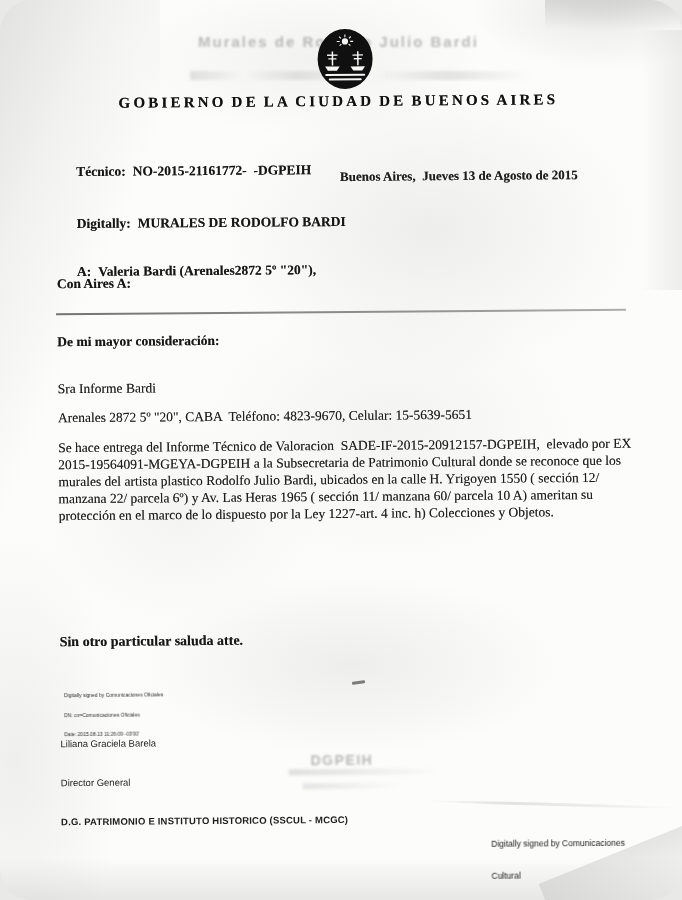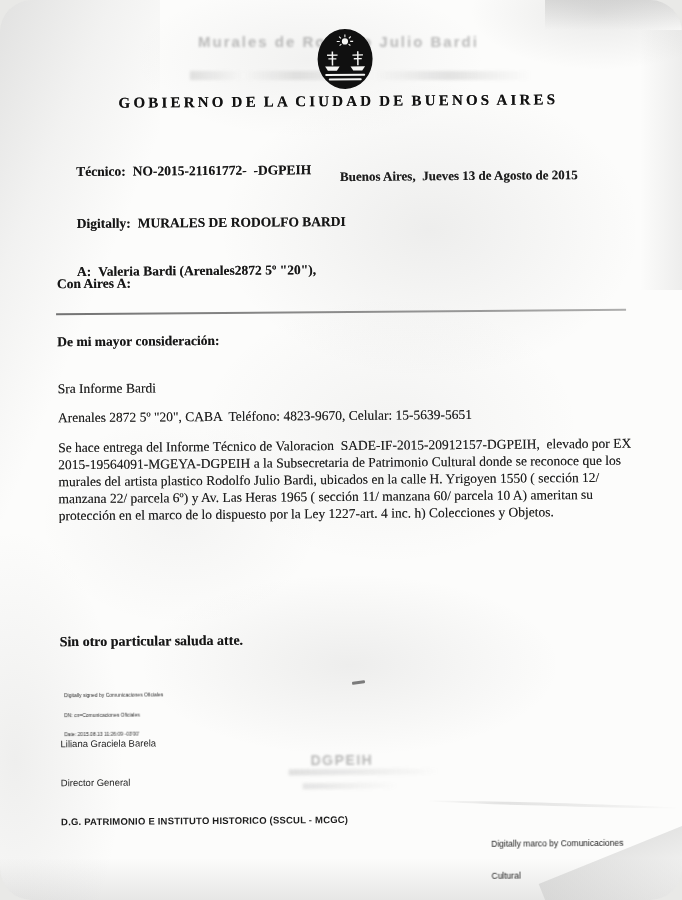--- a/index.html
+++ b/index.html
@@ -157,20 +157,20 @@
       <div>Liliana Graciela Barela</div>
       <div>Director General</div>
       <div class="office">D.G. PATRIMONIO E INSTITUTO HISTORICO (SSCUL - MCGC)</div>
     </div>
 
     <div class="abs ghost" style="left:308px;top:752px;font-size:14px;letter-spacing:1.5px;color:rgba(115,115,115,0.5);filter:blur(0.8px);">DGPEIH</div>
     <div class="abs smudge" style="left:286px;top:769px;width:150px;height:6px;background:linear-gradient(to right, rgba(120,120,120,0.22), rgba(120,120,120,0.10) 60%, transparent);"></div>
     <div class="abs smudge" style="left:300px;top:783px;width:95px;height:6px;background:linear-gradient(to right, rgba(120,120,120,0.18), transparent);"></div>
 
     <div class="abs stamp-large" style="left:488px;top:819px;">
-      <div>Digitally marco by Comunicaciones</div>
+      <div>Digitally signed by Comunicaciones</div>
       <div>Cultural</div>
       
       
     </div>
 
   </div>
 </div>
 
 </body></html>

